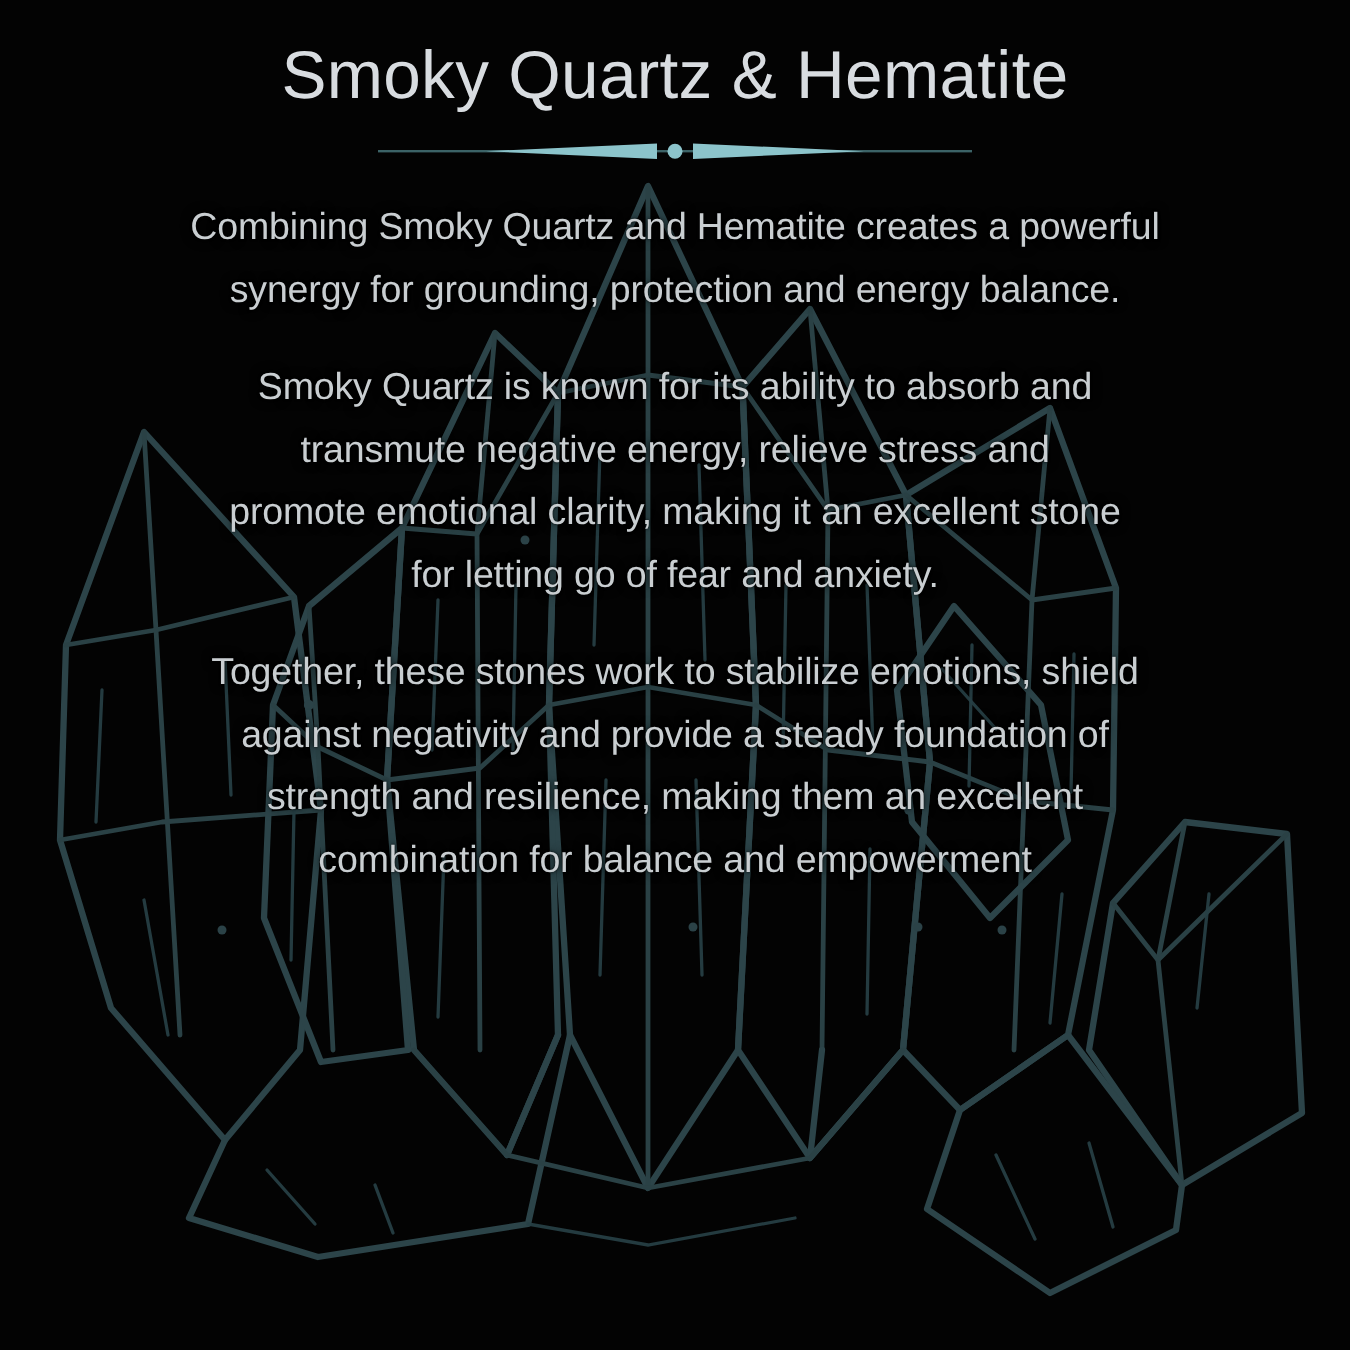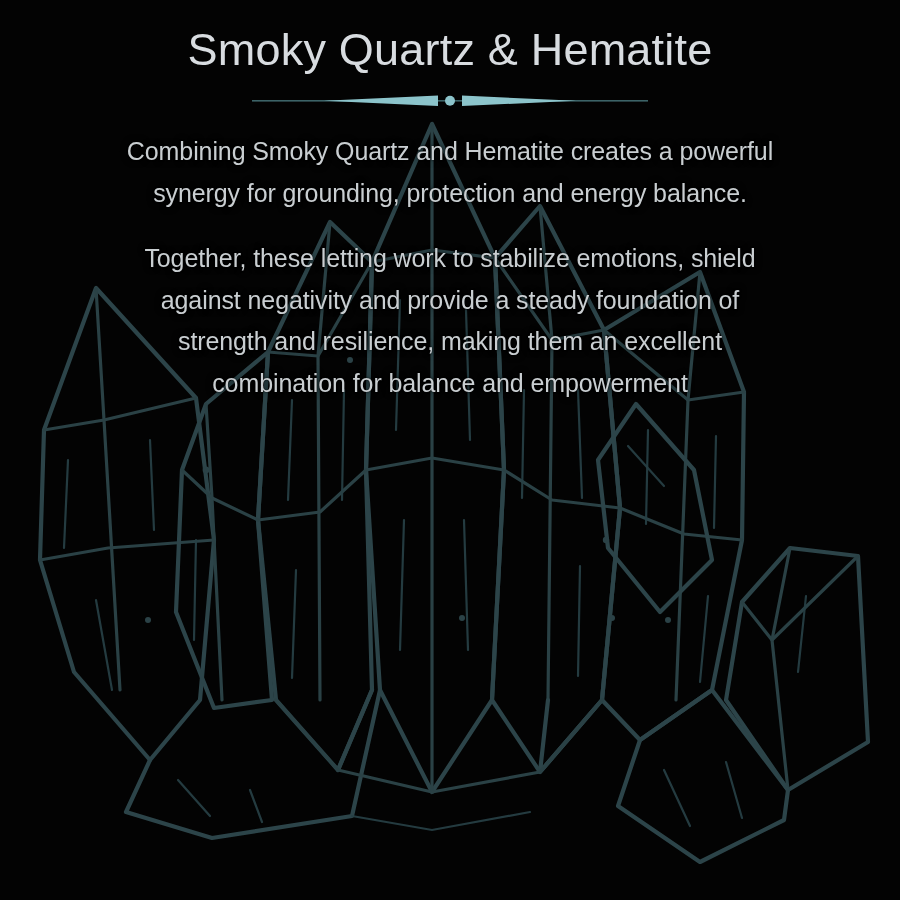--- a/index.html
+++ b/index.html
@@ -209,20 +209,24 @@
       <path d="M72 12.8 L186 7.6 L186 18 Z" fill="#8cc4cb"></path>
 
       <path d="M324 12.8 L210 7.6 L210 18 Z" fill="#8cc4cb"></path>
 
       <circle cx="198" cy="12.8" r="5" fill="#8cc4cb"></circle>
     </svg>
 
     <div id="body-copy">
       <p class="para">Combining Smoky Quartz and Hematite creates a powerful
 synergy for grounding, protection and energy balance.</p>
-      <p class="para">Together, these letting work to stabilize emotions, shield
+      <p class="para">Smoky Quartz is known for its ability to absorb and
+transmute negative energy, relieve stress and
+promote emotional clarity, making it an excellent stone
+for letting go of fear and anxiety.</p>
+      <p class="para">Together, these stones work to stabilize emotions, shield
 against negativity and provide a steady foundation of
 strength and resilience, making them an excellent
 combination for balance and empowerment</p>
     </div>
 
   </div>
 </div>
 
 </body></html>

